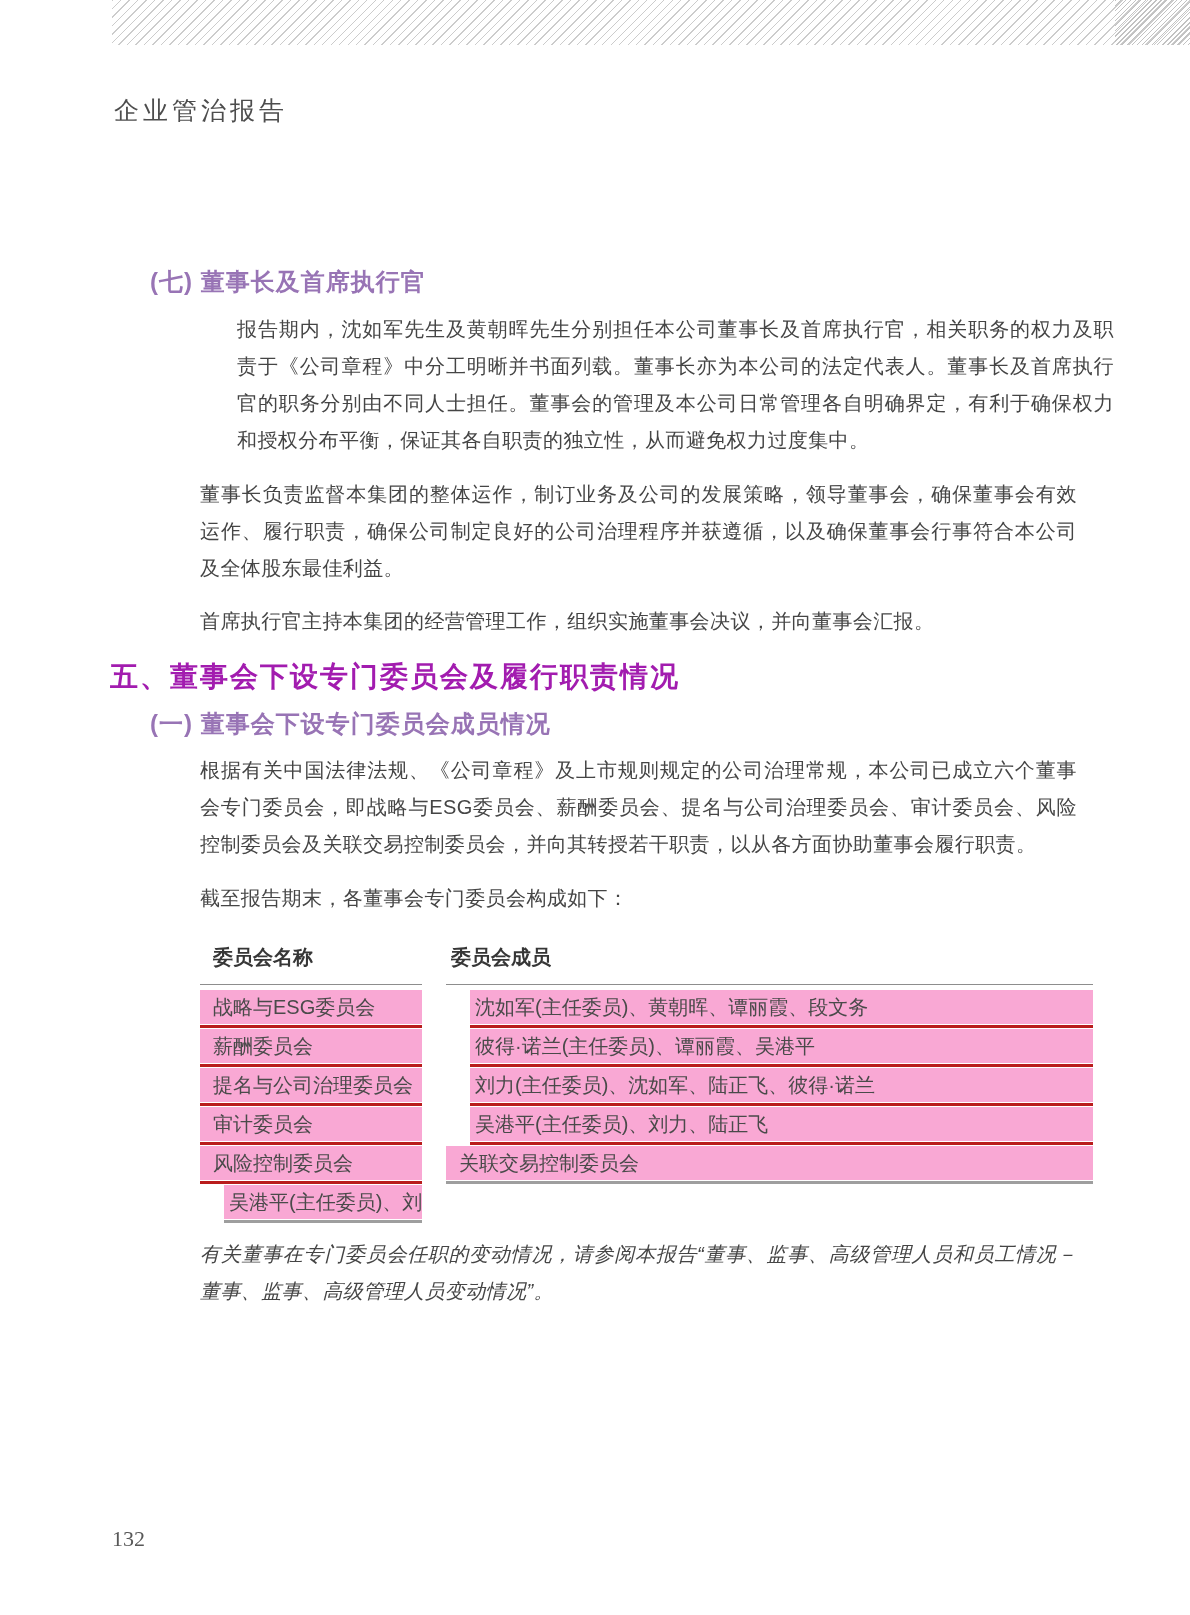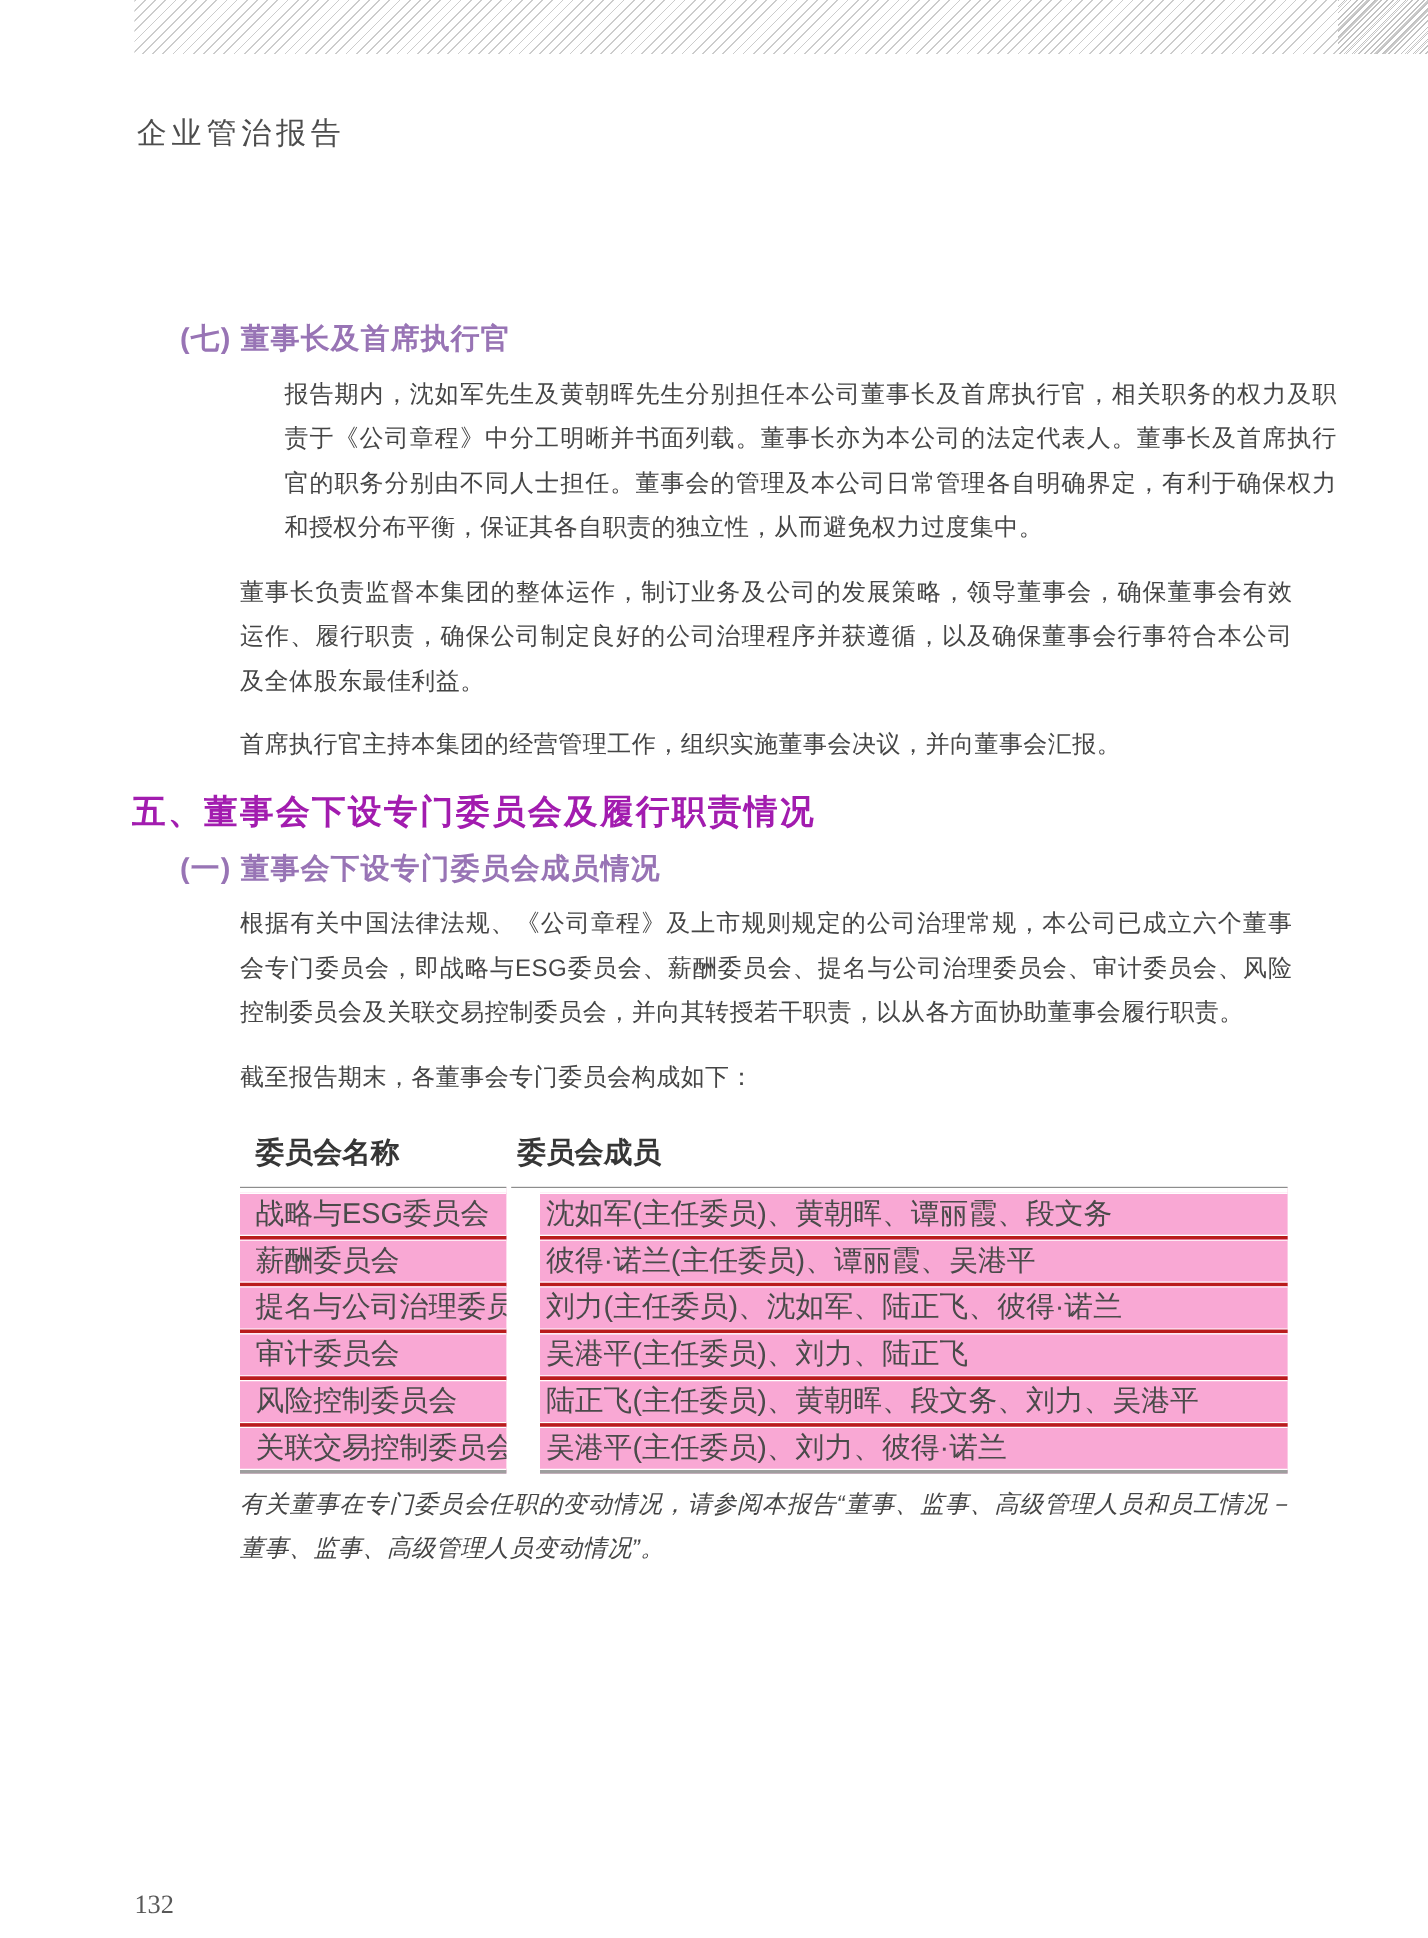--- a/index.html
+++ b/index.html
@@ -43,42 +43,42 @@
   }
   #p1 { top:311px;margin-left:37px; }
   #p2 { top:476px; }
   #p3 { top:603px; }
   #p4 { top:752px; }
   #p5 { top:880px; }
   #p6 { top:1236px;font-style:italic; }
 
   .ctable {
     position:absolute; left:200px; top:936px; width:950px;
-    display:grid; grid-template-columns:222px 647px; column-gap:4px;
-    font-size:24px;
+    display:grid; grid-template-columns:222px 647px; column-gap:24px;
+    font-size:20px;
   }
   .ctable .th {
     padding:8px 0 13px 13px; font-weight:bold; color:#363636;
     border-bottom:1px solid #8d8d8d; white-space:nowrap;
   }
   .ctable .th.members { padding-left:5px; }
   .ctable .td {
     height:36px; line-height:36px; padding-left:13px;
     background:#f9a8d4; border-bottom:3px solid #b91c1c;
     box-shadow: inset 0 1px 0 #ffffff, inset 0 -1px 0 #ffffff;
     white-space:nowrap; overflow:hidden; color:#4a4a4a;
   }
   .ctable .td.members { padding-left:5px;margin-left:24px; }
   .ctable .td.first { border-top:4px solid #ffffff; }
   .ctable .td.last  { border-bottom-color:#9e9e9e; }
 
   .page-number {
     position:absolute; left:112px; top:1526px;
     font-family:"Liberation Serif","DejaVu Serif",serif;
-    font-size:22px; color:#585858;margin-top:48px;
+    font-size:22px; color:#585858;
   }
 </style>
 </head>
 <body>
 
 <div class="page">
 
   <div class="hatch-band"></div>
   <div class="hatch-band-dense"></div>
 
@@ -107,21 +107,20 @@
     <div class="td name">薪酬委员会</div>
     <div class="td members">彼得·诺兰(主任委员)、谭丽霞、吴港平</div>
 
     <div class="td name">提名与公司治理委员会</div>
     <div class="td members">刘力(主任委员)、沈如军、陆正飞、彼得·诺兰</div>
 
     <div class="td name">审计委员会</div>
     <div class="td members">吴港平(主任委员)、刘力、陆正飞</div>
 
     <div class="td name">风险控制委员会</div>
-    <div class="td members">陆正飞(主任委员)、黄朝晖、段文务、刘力、吴港平</div>
 
     <div class="td name last">关联交易控制委员会</div>
     <div class="td members last">吴港平(主任委员)、刘力、彼得·诺兰</div>
   </div>
 
   <div class="para" id="p6">有关董事在专门委员会任职的变动情况，请参阅本报告“董事、监事、高级管理人员和员工情况－董事、监事、高级管理人员变动情况”。</div>
 
   <div class="page-number">132</div>
 
 </div>

